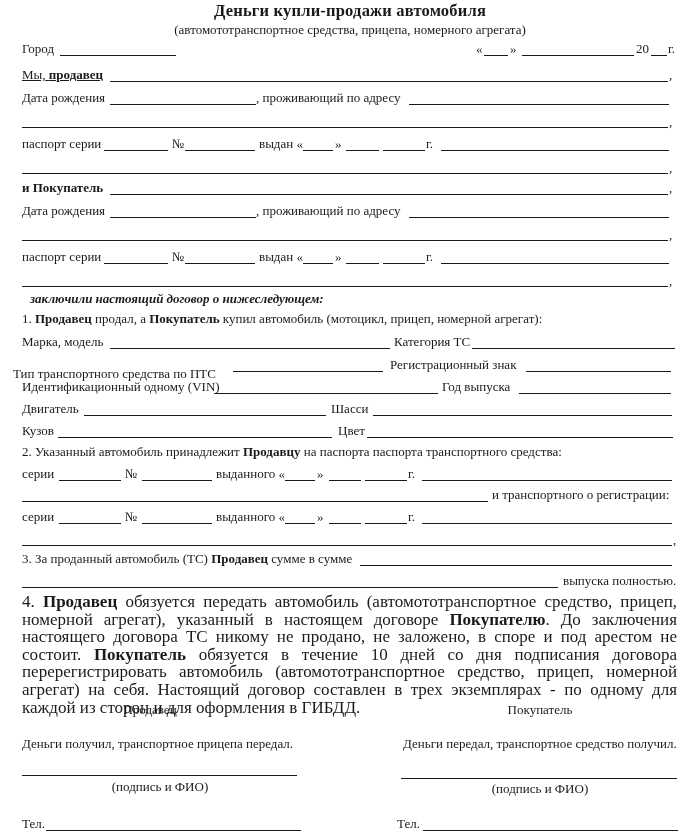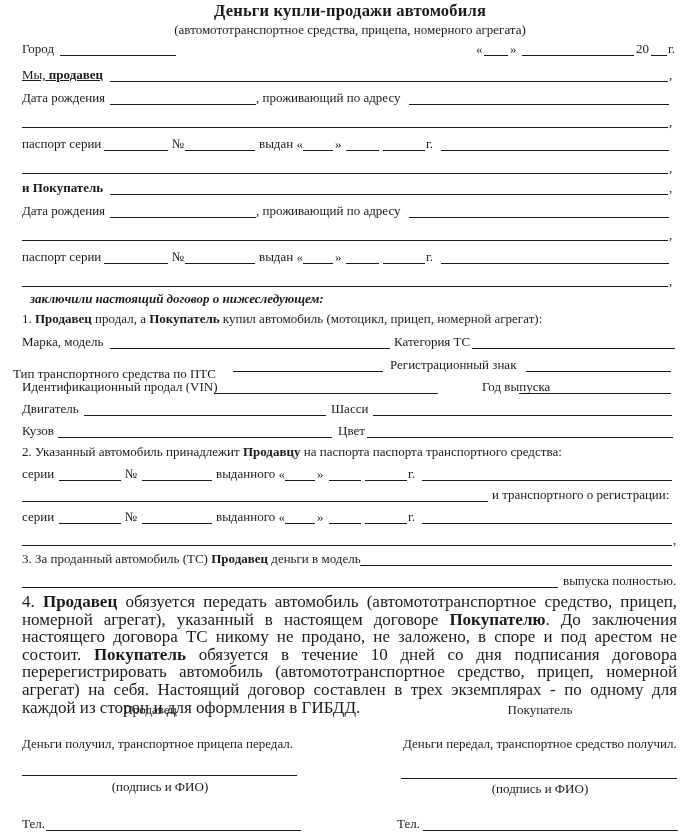--- a/index.html
+++ b/index.html
@@ -105,23 +105,23 @@
 <div class="abs" style="left:22px;top:334px;">Марка, модель</div>
 <div class="ul" style="left:110px;width:280px;top:348px;"></div>
 <div class="abs" style="left:394px;top:334px;">Категория ТС</div>
 <div class="ul" style="left:472px;width:203px;top:348px;"></div>
 
 <div class="abs" style="left:13px;top:357px;margin-top:9px;">Тип транспортного средства по ПТС</div>
 <div class="ul" style="left:233px;width:150px;top:371px;"></div>
 <div class="abs" style="left:390px;top:357px;">Регистрационный знак</div>
 <div class="ul" style="left:526px;width:145px;top:371px;"></div>
 
-<div class="abs" style="left:22px;top:379px;">Идентификационный продал (VIN)</div>
+<div class="abs" style="left:22px;top:379px;">Идентификационный одному (VIN)</div>
 <div class="ul" style="left:214px;width:224px;top:393px;"></div>
-<div class="abs" style="left:442px;top:379px;margin-left:40px;">Год выпуска</div>
+<div class="abs" style="left:442px;top:379px;">Год выпуска</div>
 <div class="ul" style="left:519px;width:152px;top:393px;"></div>
 
 <div class="abs" style="left:22px;top:401px;">Двигатель</div>
 <div class="ul" style="left:84px;width:242px;top:415px;"></div>
 <div class="abs" style="left:331px;top:401px;">Шасси</div>
 <div class="ul" style="left:373px;width:299px;top:415px;"></div>
 
 <div class="abs" style="left:22px;top:423px;">Кузов</div>
 <div class="ul" style="left:58px;width:274px;top:437px;"></div>
 <div class="abs" style="left:338px;top:423px;">Цвет</div>
@@ -159,21 +159,21 @@
 <div class="ul" style="left:365px;width:42px;top:523px;"></div>
 <div class="abs" style="left:408px;top:509px;">г.</div>
 <div class="ul" style="left:422px;width:250px;top:523px;"></div>
 
 <div class="ul" style="left:22px;width:650px;top:545px;"></div>
 <div class="abs" style="left:673px;top:532px;">,</div>
 
 <div class="abs" style="left:22px;top:551px;">
   <span>3. За проданный автомобиль (ТС)</span>
   <b>Продавец</b>
-  <span>деньги в модель</span>
+  <span>сумме в сумме</span>
 </div>
 <div class="ul" style="left:360px;width:312px;top:565px;"></div>
 <div class="ul" style="left:22px;width:536px;top:587px;"></div>
 <div class="abs" style="left:563px;top:573px;">выпуска полностью.</div>
 
 <div class="para" style="top:593px;">
   <span>4.</span>
   <b>Продавец</b>
   <span>обязуется передать автомобиль (автомототранспортное средство, прицеп, номерной агрегат), указанный в настоящем договоре</span>
   <b>Покупателю</b><span>. До заключения настоящего договора ТС никому не продано, не заложено, в споре и под арестом не состоит.</span>

